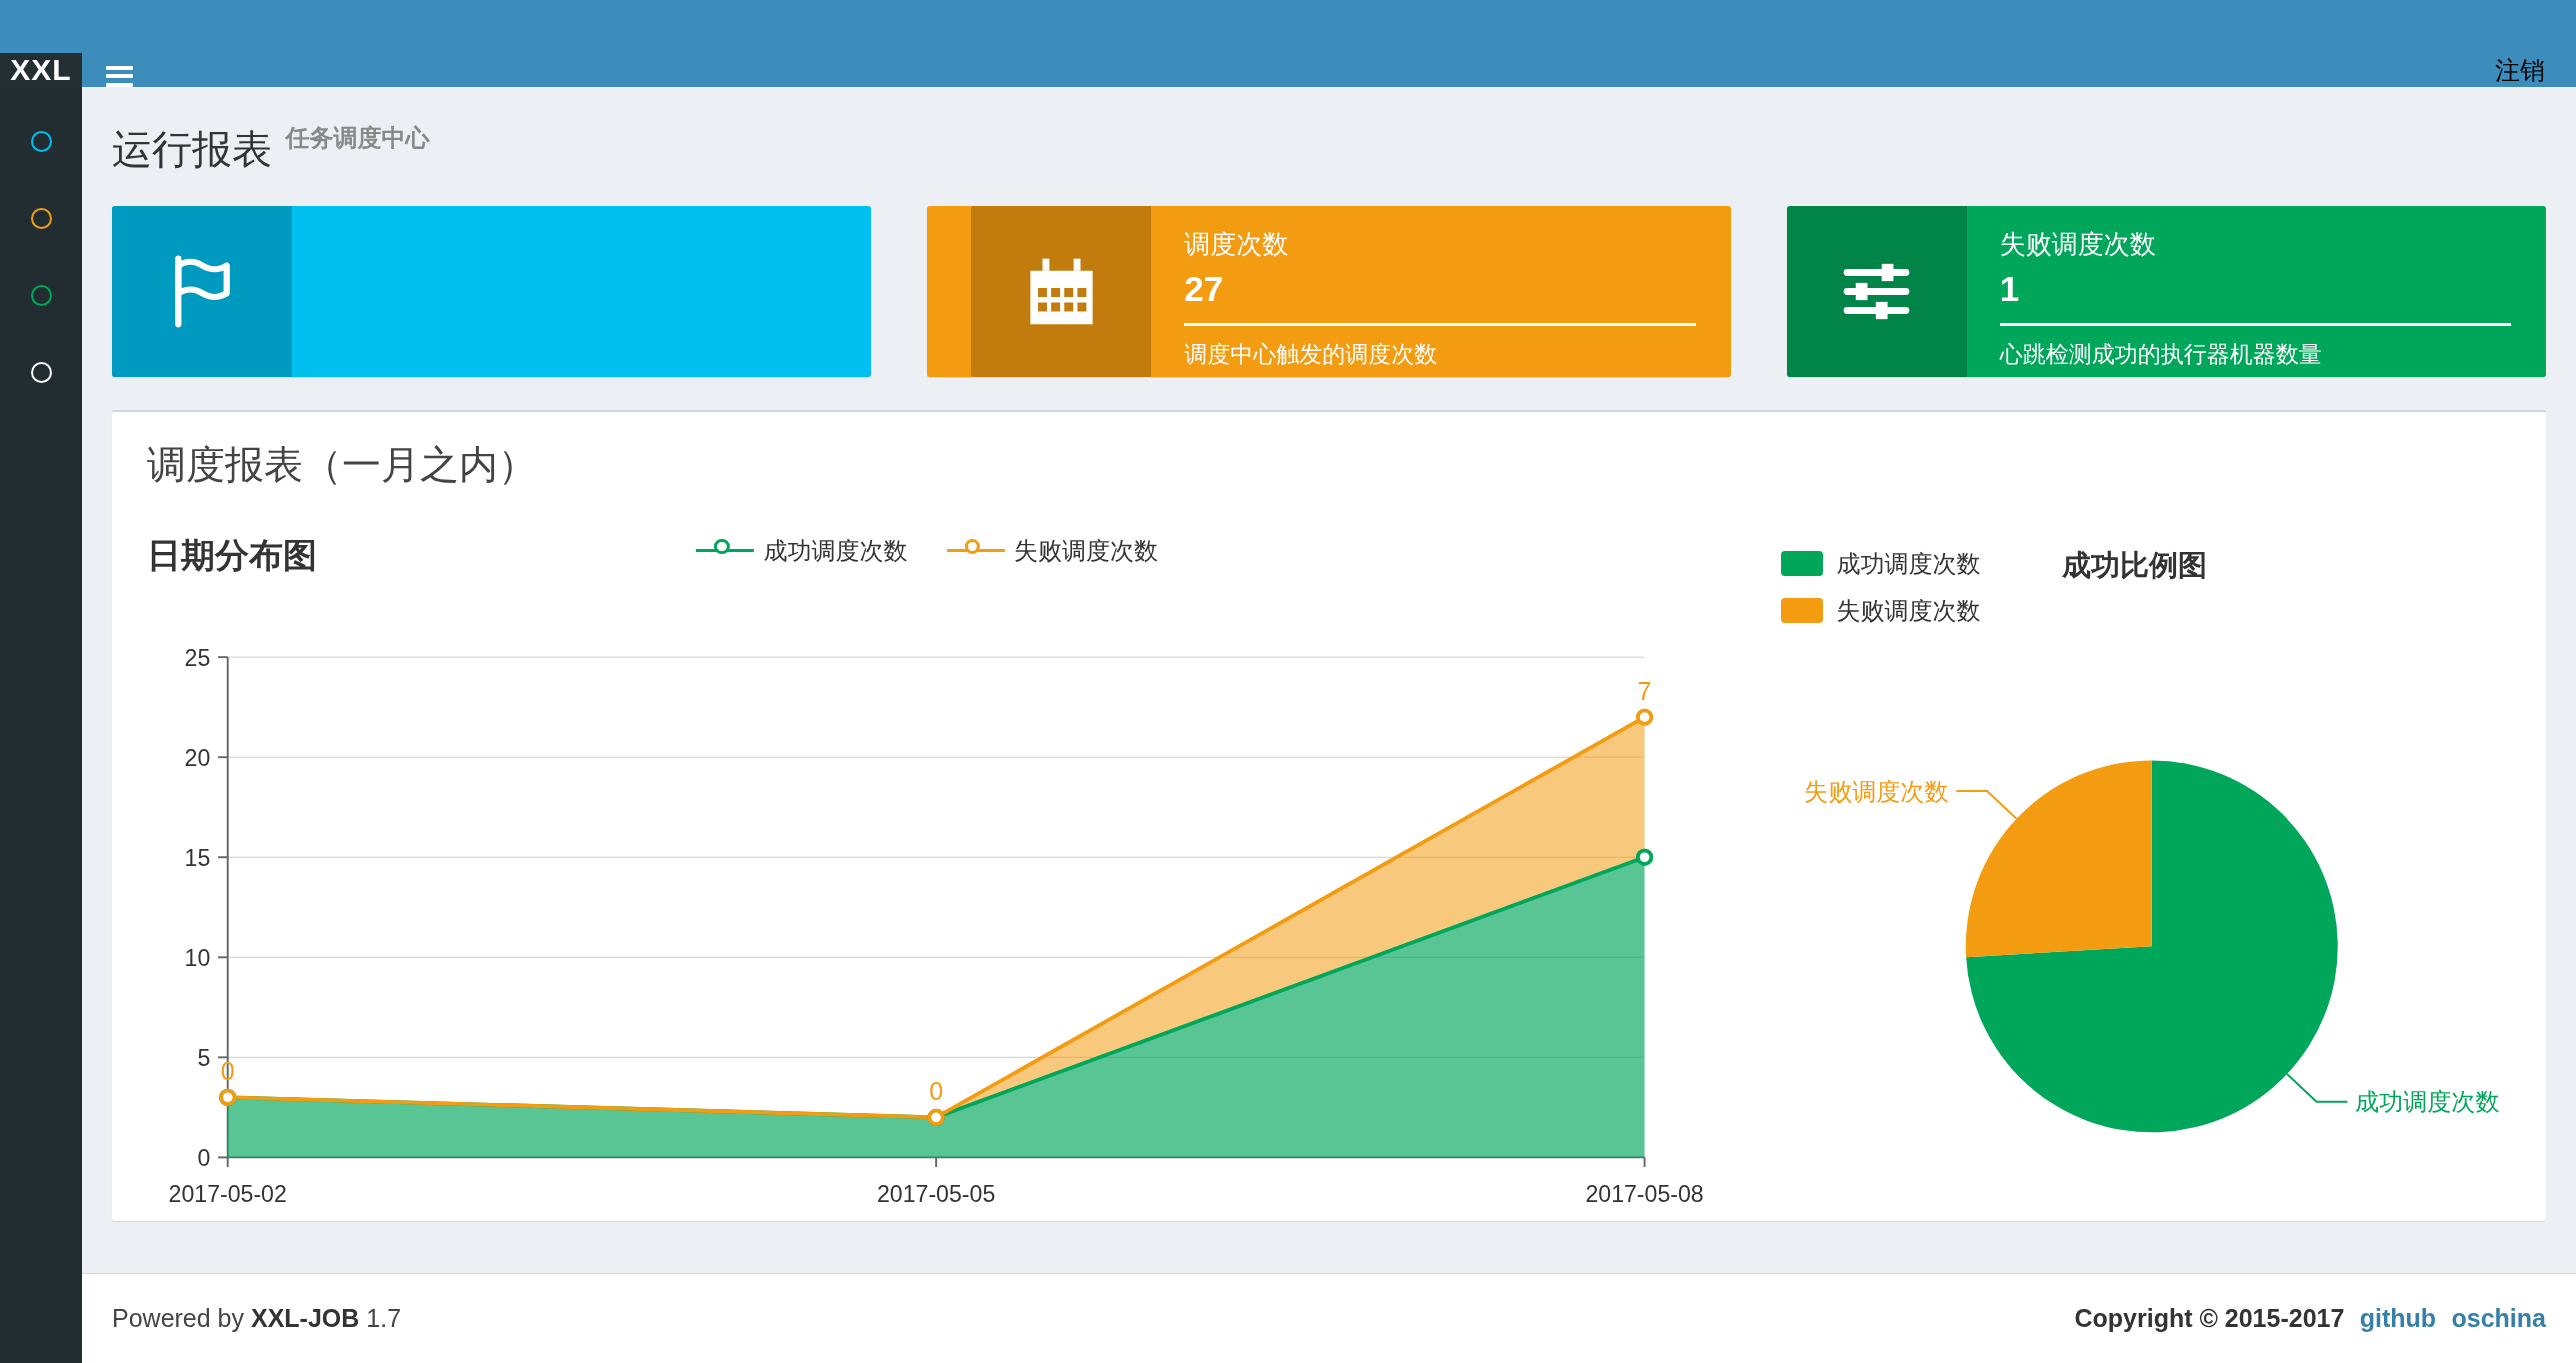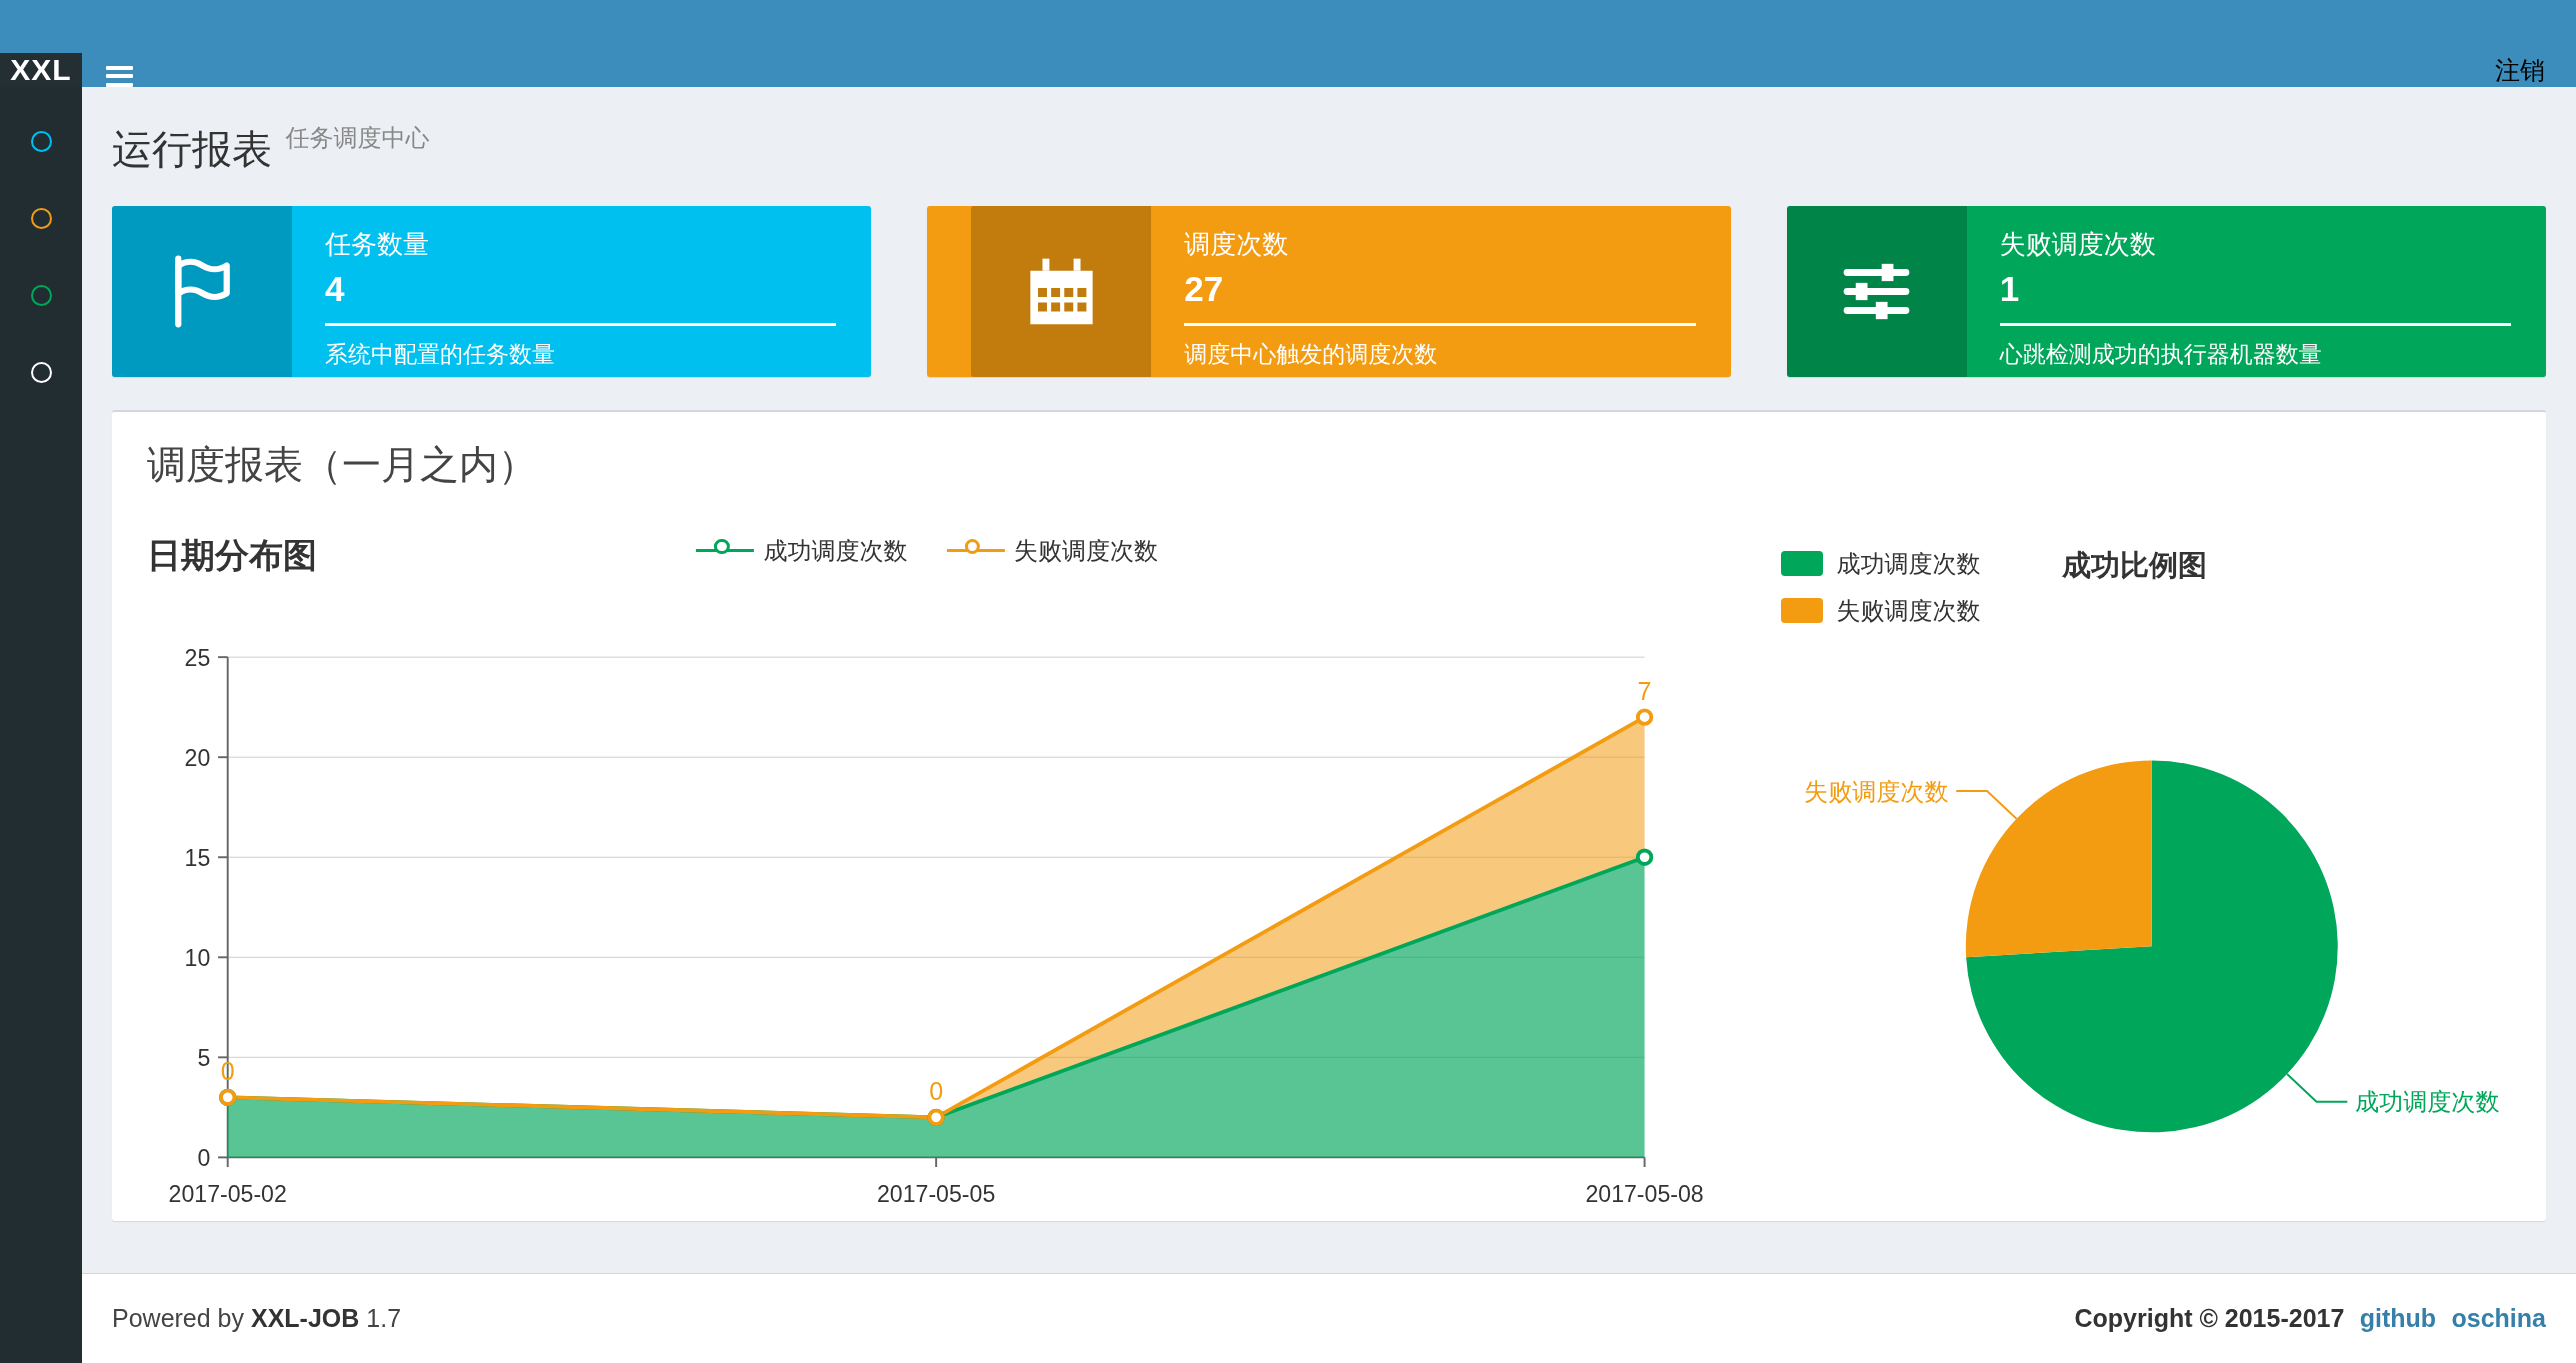--- a/index.html
+++ b/index.html
@@ -19,21 +19,21 @@
   .logout { margin-left:auto; display:flex; align-items:center; padding:0 31px; color:#000000; font-size:25px; text-decoration:none; }
 
   
   .sidebar { position:absolute; top:87px; left:0; width:82px; height:1276px; background:#222d32; display:flex; flex-direction:column; align-items:center; padding-top:44px; gap:56px; }
   .sb-circle { width:21px; height:21px; border:2.9px solid #fff; border-radius:50%; }
 
   
   .content { position:absolute; left:82px; top:87px; width:2494px; height:1187px; background:#ecf0f5; padding:0 30px; overflow:hidden; }
   .page-header { padding-top:35px; display:flex; align-items:flex-start; }
   .page-header h1 { font-size:40px; font-weight:400; color:#333; }
-  .page-header .sub { font-size:24px; color:#888; margin-left:13.5px; }
+  .page-header .sub { font-size:24px; color:#888; margin-left:13.5px;font-weight:bold; }
 
   
   .info-row { display:flex; gap:56px; margin-top:29px; }
   .info-box { flex:1; height:171px; display:flex; color:#fff; border-radius:2.9px; box-shadow:0 1px 1px rgba(0,0,0,0.1); }
   .ib-icon { width:180px; background:rgba(0,0,0,0.2); display:flex; align-items:center; justify-content:center; border-radius:2.9px 0 0 2.9px; }
   .ib-content { flex:1; padding:21px 35px 0 33px; display:flex; flex-direction:column; }
   .ib-title { font-size:26px; }
   .ib-value { font-size:35px; font-weight:bold; margin-top:6.7px; }
   .ib-bar { height:2.9px; background:#fff; margin-top:14.5px; }
   .ib-desc { font-size:23px; margin-top:12.5px; }
@@ -92,26 +92,20 @@
   </section>
 
   <section class="info-row" data-interactable="false">
 
     <div class="info-box" data-interactable="false" style="background: rgb(0, 192, 239);">
       <div class="ib-icon" data-interactable="false">
         <svg width="83" height="83" viewBox="0 0 24 24" fill="none" stroke="#fff" stroke-width="1.8" stroke-linecap="round" stroke-linejoin="round">
           <path d="M5 2.5 V21.5"></path>
           <path d="M5 4.5 C7.5 3 9.5 3 12 4.5 C14.5 6 16.5 6 19 4.5 V12.5 C16.5 14 14.5 14 12 12.5 C9.5 11 7.5 11 5 12.5 Z"></path>
         </svg>
-      </div>
-      <div class="ib-content" data-interactable="false">
-        <div class="ib-title" data-interactable="false">任务数量</div>
-        <div class="ib-value" data-interactable="false">4</div>
-        <div class="ib-bar" data-interactable="false"></div>
-        <div class="ib-desc" data-interactable="false">系统中配置的任务数量</div>
       </div>
     </div>
 
     <div class="info-box" data-interactable="false" style="background: rgb(243, 156, 18); padding-left: 44px;">
       <div class="ib-icon" data-interactable="false">
         <svg width="83" height="83" viewBox="0 0 24 24">
           <path fill="#fff" fill-rule="evenodd" d="M3 6 H21 V21.5 H3 Z
             M5.2 11 h2.6 v2.6 h-2.6 Z M9 11 h2.6 v2.6 h-2.6 Z M12.8 11 h2.6 v2.6 h-2.6 Z M16.6 11 h2.6 v2.6 h-2.6 Z
             M5.2 15.2 h2.6 v2.6 h-2.6 Z M9 15.2 h2.6 v2.6 h-2.6 Z M12.8 15.2 h2.6 v2.6 h-2.6 Z M16.6 15.2 h2.6 v2.6 h-2.6 Z"></path>
           <rect x="6.5" y="2.5" width="2" height="3.5" fill="#fff"></rect>

